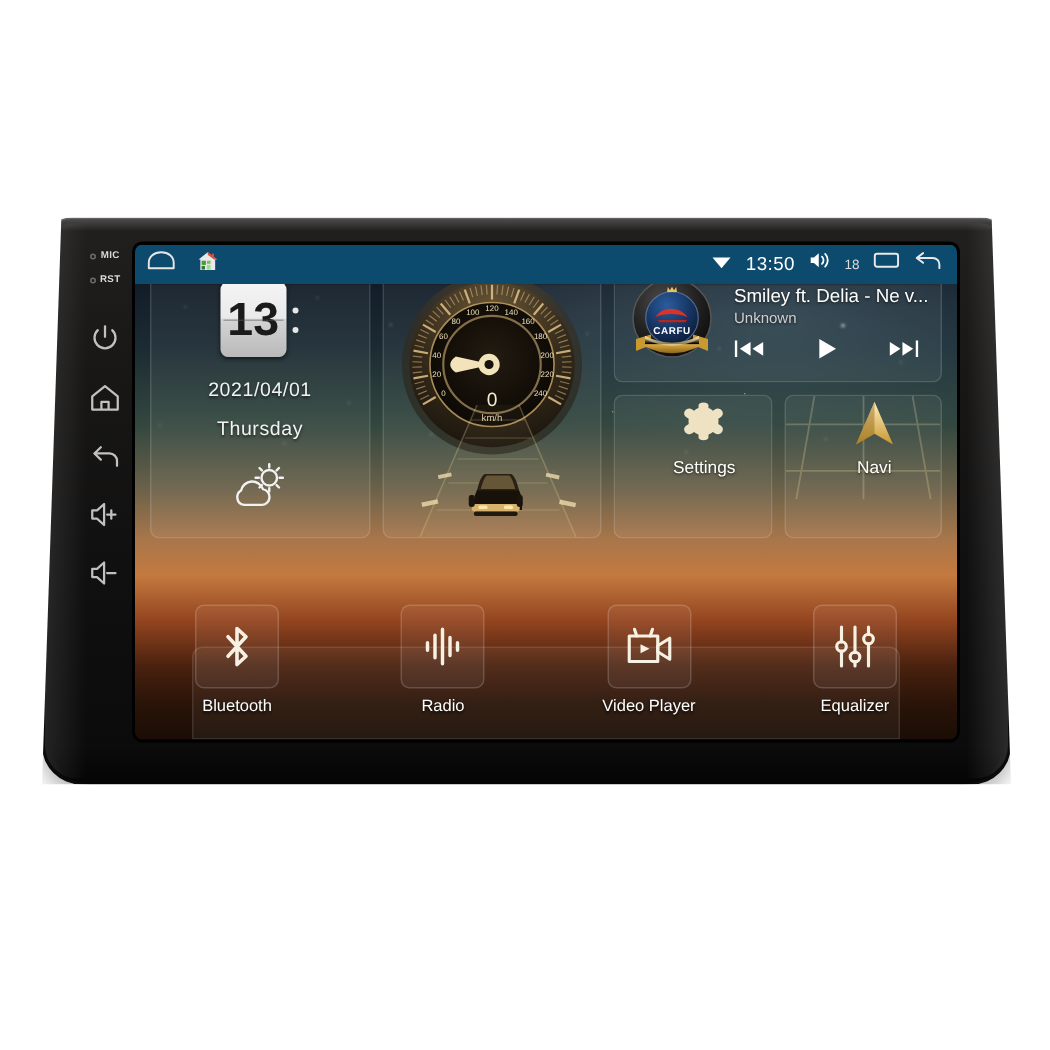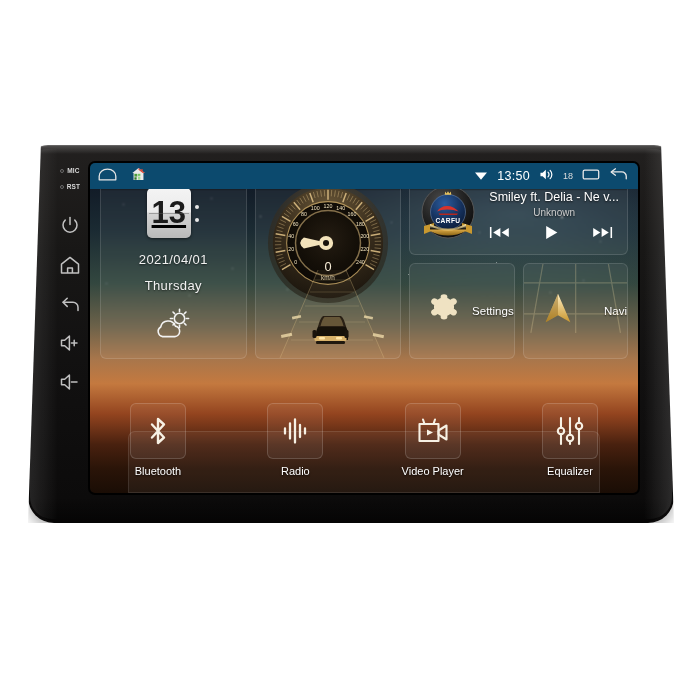--- a/index.html
+++ b/index.html
@@ -102,21 +102,21 @@
     background: rgba(255,255,255,.055);
     border: 1px solid rgba(255,255,255,.13);
     border-radius: 6px;
     backdrop-filter: blur(1px);
   }
 
   .row-top { display:flex; gap:8px; height:186px; }
 
   
   .w-clock { width:152px; display:flex; flex-direction:column; align-items:center; padding-top:14px; }
-  .flipclock { display:flex; align-items:center; gap:3px;text-decoration:underline; }
+  .flipclock { display:flex; align-items:center; gap:3px; }
   .flipdigit {
     position:relative; width:44px; height:50px; border-radius:5px;
     background: linear-gradient(180deg,#f4f4f4 0%,#eaeaea 48%,#d4d4d4 50%,#b9b9b9 100%);
     color:#1b1b1b; font-size:31px; font-weight:bold; line-height:50px; text-align:center;
     box-shadow: 0 1px 3px rgba(0,0,0,.55);
     font-family:"Liberation Sans", sans-serif;
   }
   .flipdigit::after{ content:""; position:absolute; left:2px; right:2px; top:49%; height:1px; background:rgba(90,90,90,.45); }
   .flipcolon { display:flex; flex-direction:column; gap:9px; padding:0 1px; }
   .flipcolon b { display:block; width:4px; height:4px; border-radius:50%; background:#e8e8e8; }
@@ -131,28 +131,28 @@
 
   
   .rightcol { flex:1; display:flex; flex-direction:column; gap:8px; }
   .w-music { height:82px; display:flex; align-items:center; padding:5px 8px 5px 6px; gap:9px; }
   .albumart { width:64px; height:64px; flex:none; }
   .music-meta { flex:1; min-width:0; padding-top:2px; }
   .mus-title {
     color:#ffffff; font-size:12.5px; white-space:nowrap; overflow:hidden;
     text-overflow:ellipsis; text-shadow:0 1px 2px rgba(0,0,0,.7);
   }
-  .mus-artist { color:#cfcfcf; font-size:10px; margin-top:3px; text-shadow:0 1px 2px rgba(0,0,0,.7);text-align:center; }
+  .mus-artist { color:#cfcfcf; font-size:10px; margin-top:3px; text-shadow:0 1px 2px rgba(0,0,0,.7); }
   .mus-ctrls { display:flex; align-items:center; gap:0; margin-top:6px; }
   .mus-btn { flex:1; display:flex; justify-content:center; cursor:pointer; }
   .mus-btn:first-child{ justify-content:flex-start; }
   .mus-btn:last-child{ justify-content:flex-end; padding-right:6px; }
 
   .tilerow { flex:1; display:flex; gap:8px; }
-  .tile { flex:1; position:relative; display:flex; align-items:center; justify-content:space-between; cursor:pointer; overflow:hidden;padding-left:15px; }
+  .tile { flex:1; position:relative; display:flex; flex-direction:column; align-items:center; justify-content:flex-start; cursor:pointer; overflow:hidden;padding-left:15px; }
   .tile-ico { width:38px; height:38px; margin-bottom:4px; }
   .tile-lbl { color:#fff; font-size:11.5px; text-shadow:0 1px 2px rgba(0,0,0,.75); }
   .navi-map { position:absolute; inset:0; opacity:.30; }
 
   
   .dock {
     position:absolute; left:10px; right:10px; bottom:0; height:90px;
     display:flex; align-items:flex-start; justify-content:space-between;
     padding:0 16px;
   }

